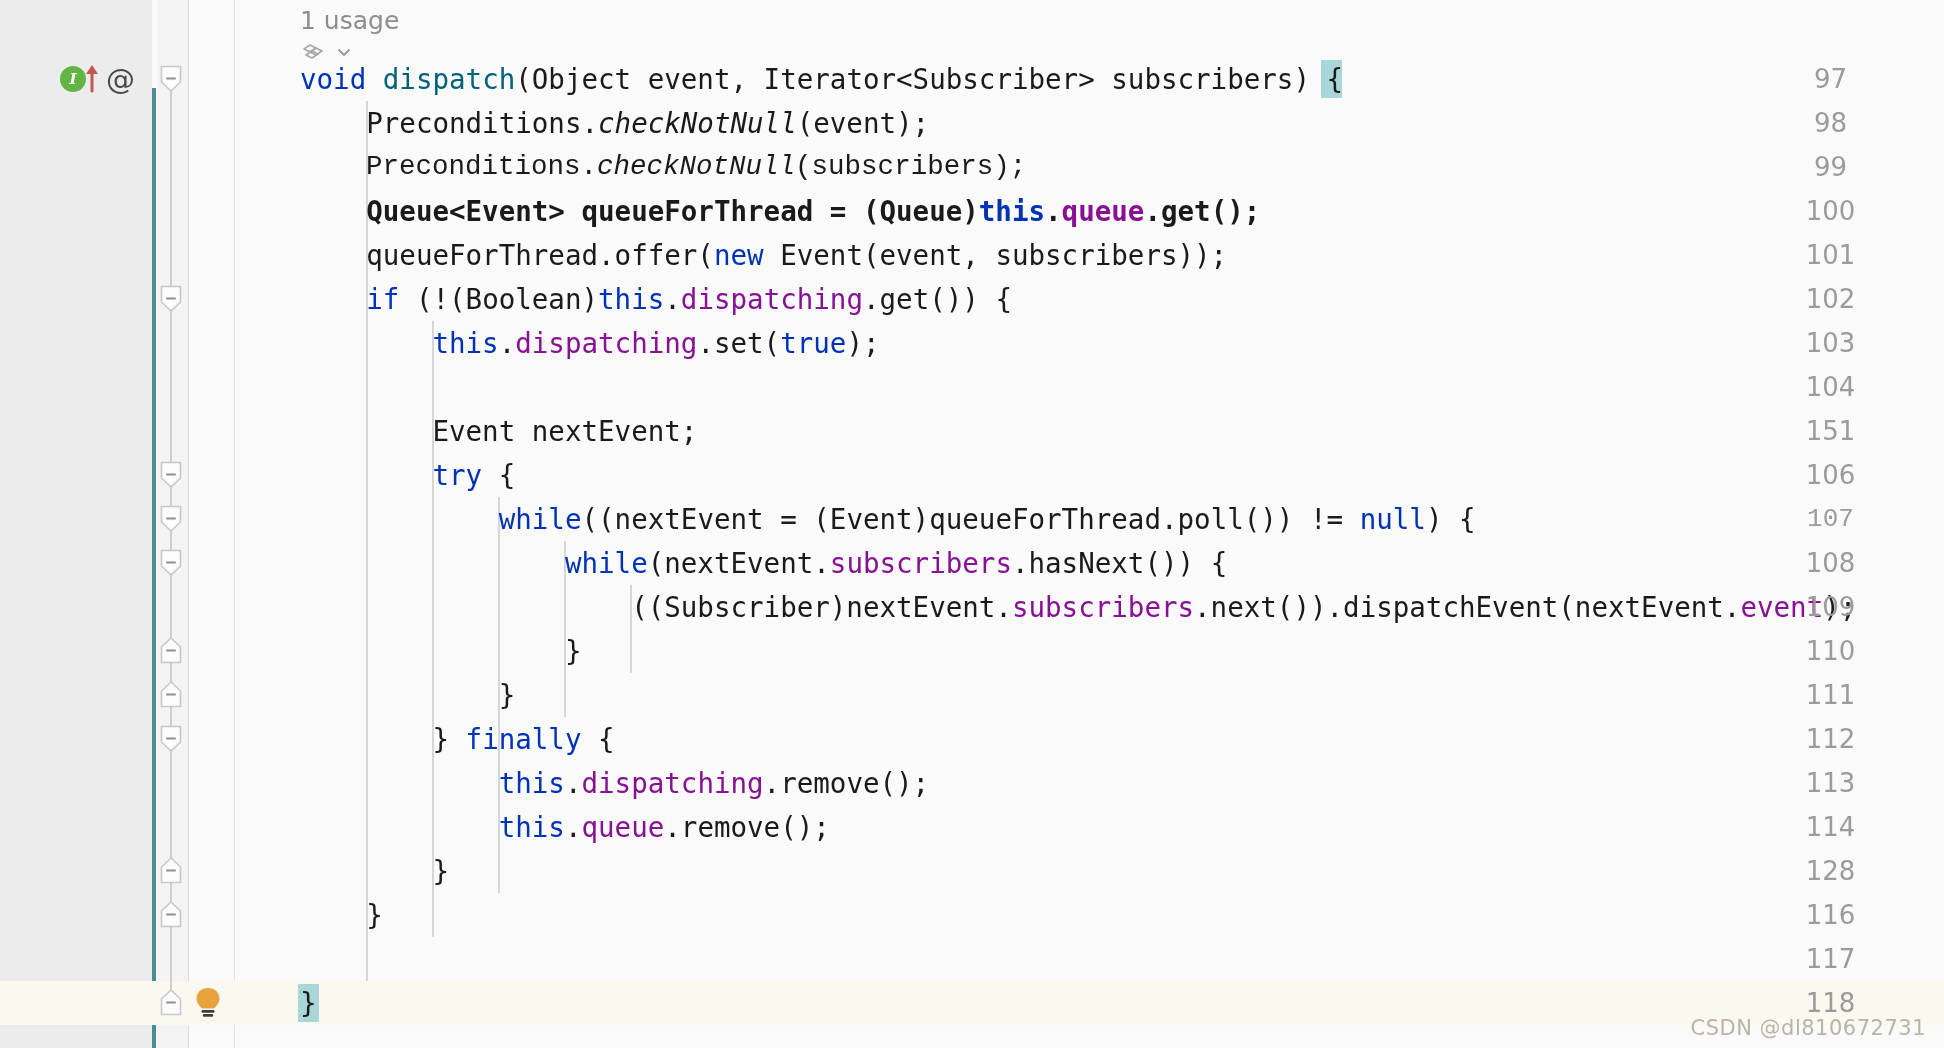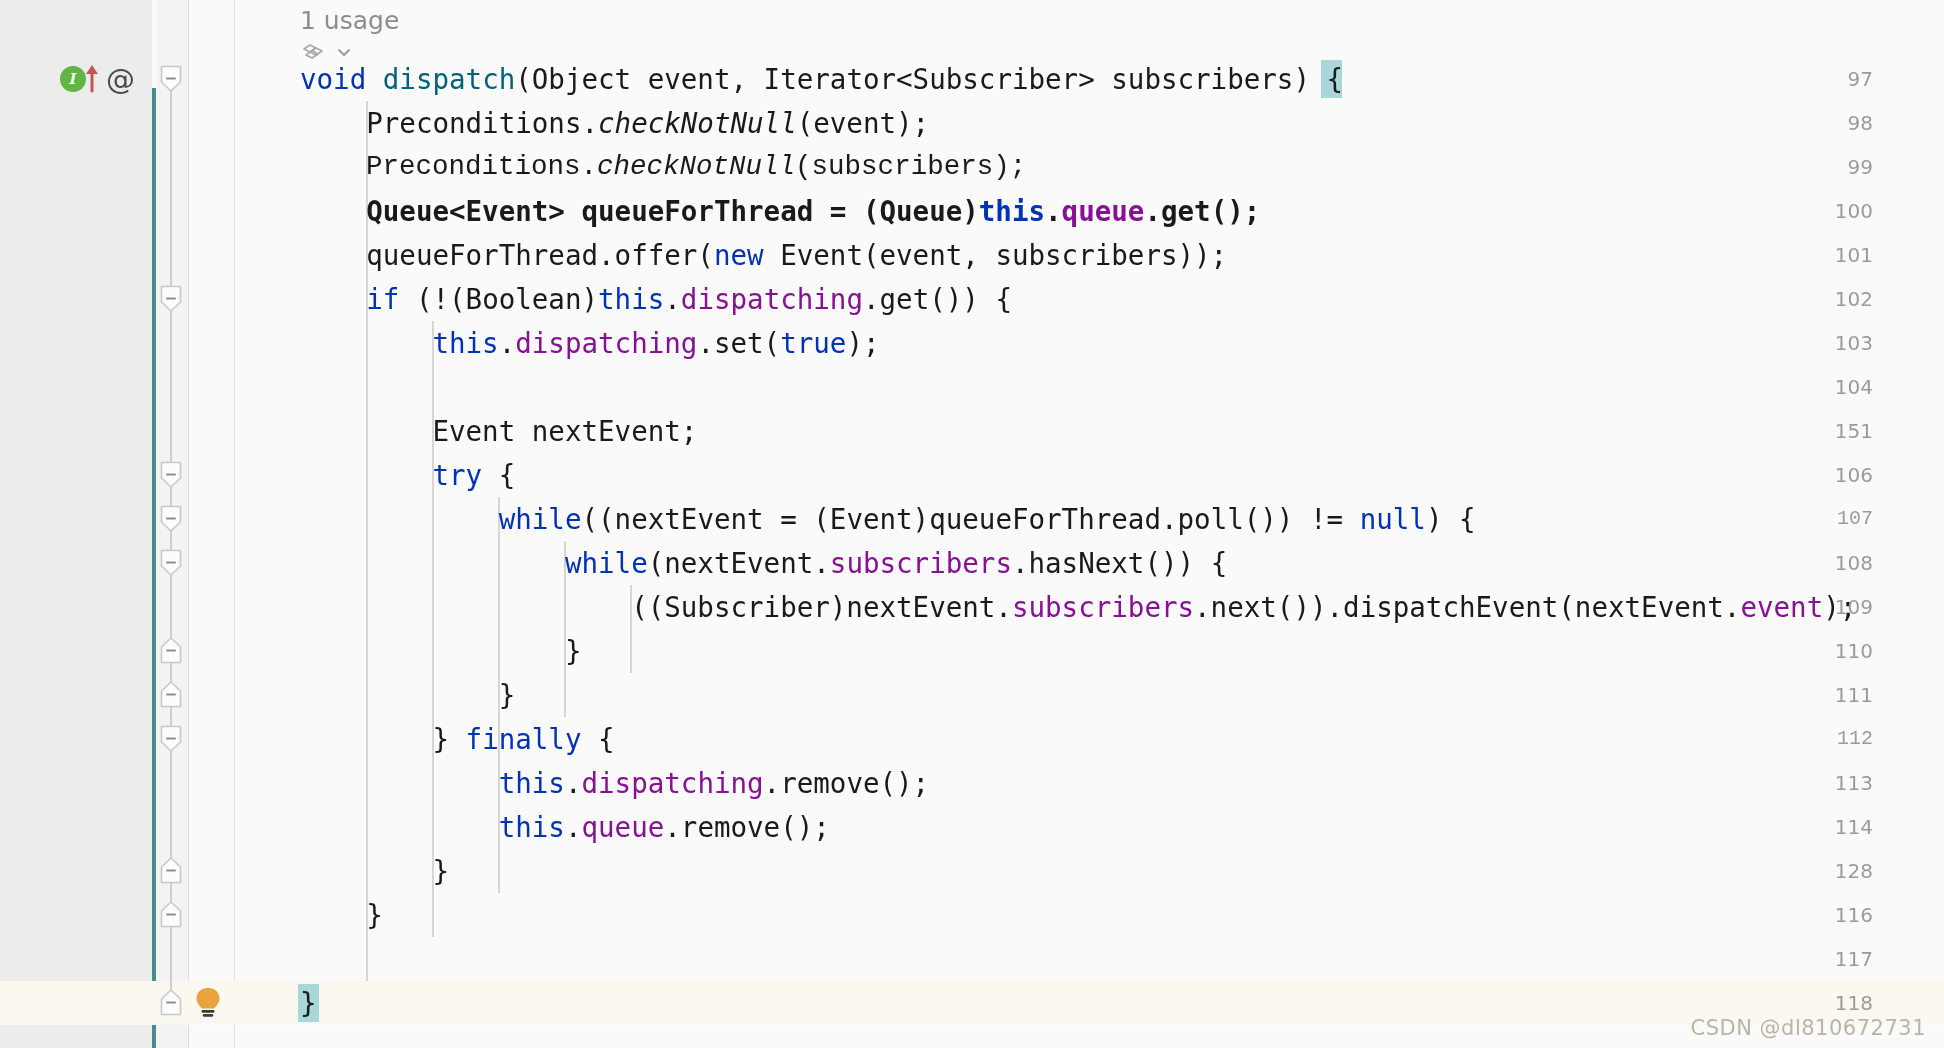--- a/index.html
+++ b/index.html
@@ -64,27 +64,27 @@
     top: 0;
     left: 234px;
     width: 1px;
     height: 1048px;
     background: #e3e3e3;
     z-index: 3;
   }
 
   .ln {
     position: absolute;
-    right: 16px;
+    right: 10px;
     width: 152px;
     box-sizing: border-box;
     padding-right: 55px;
-    text-align: right;
+    text-align: center;
     font-family: "DejaVu Sans", sans-serif;
-    font-size: 20px;
+    font-size: 26px;
     line-height: 44px;
     color: #9b9b9b;
     z-index: 5;
   }
 
   
   .impl-badge {
     position: absolute;
     left: 60px;
     width: 26px;
@@ -308,21 +308,21 @@
       <div class="ln" style="top: 277px;">102</div>
       <div class="ln" style="top: 321px;">103</div>
       <div class="ln" style="top: 365px;">104</div>
       <div class="ln" style="top: 409px;">151</div>
       <div class="ln" style="top: 453px;">106</div>
       <div class="ln" style="top: 497px; font-family: Liberation Mono, monospace;">107</div>
       <div class="ln" style="top: 541px;">108</div>
       <div class="ln" style="top: 585px;">109</div>
       <div class="ln" style="top: 629px;">110</div>
       <div class="ln" style="top: 673px;">111</div>
-      <div class="ln" style="top: 717px; font-family: Liberation Mono, monospace;">112</div>
+      <div class="ln" style="top: 717px;">112</div>
       <div class="ln" style="top: 761px;">113</div>
       <div class="ln" style="top: 805px;">114</div>
       <div class="ln" style="top: 849px;">128</div>
       <div class="ln" style="top: 893px;">116</div>
       <div class="ln" style="top: 937px;">117</div>
       <div class="ln" style="top: 981px;">118</div>
     </div>
   <div id="gutter-icons-layer">
       <div class="impl-badge" style="top: 66px;">I</div>
       <div class="impl-arrow" style="top: 63px;"><svg width="16" height="30" viewBox="0 0 16 30">

